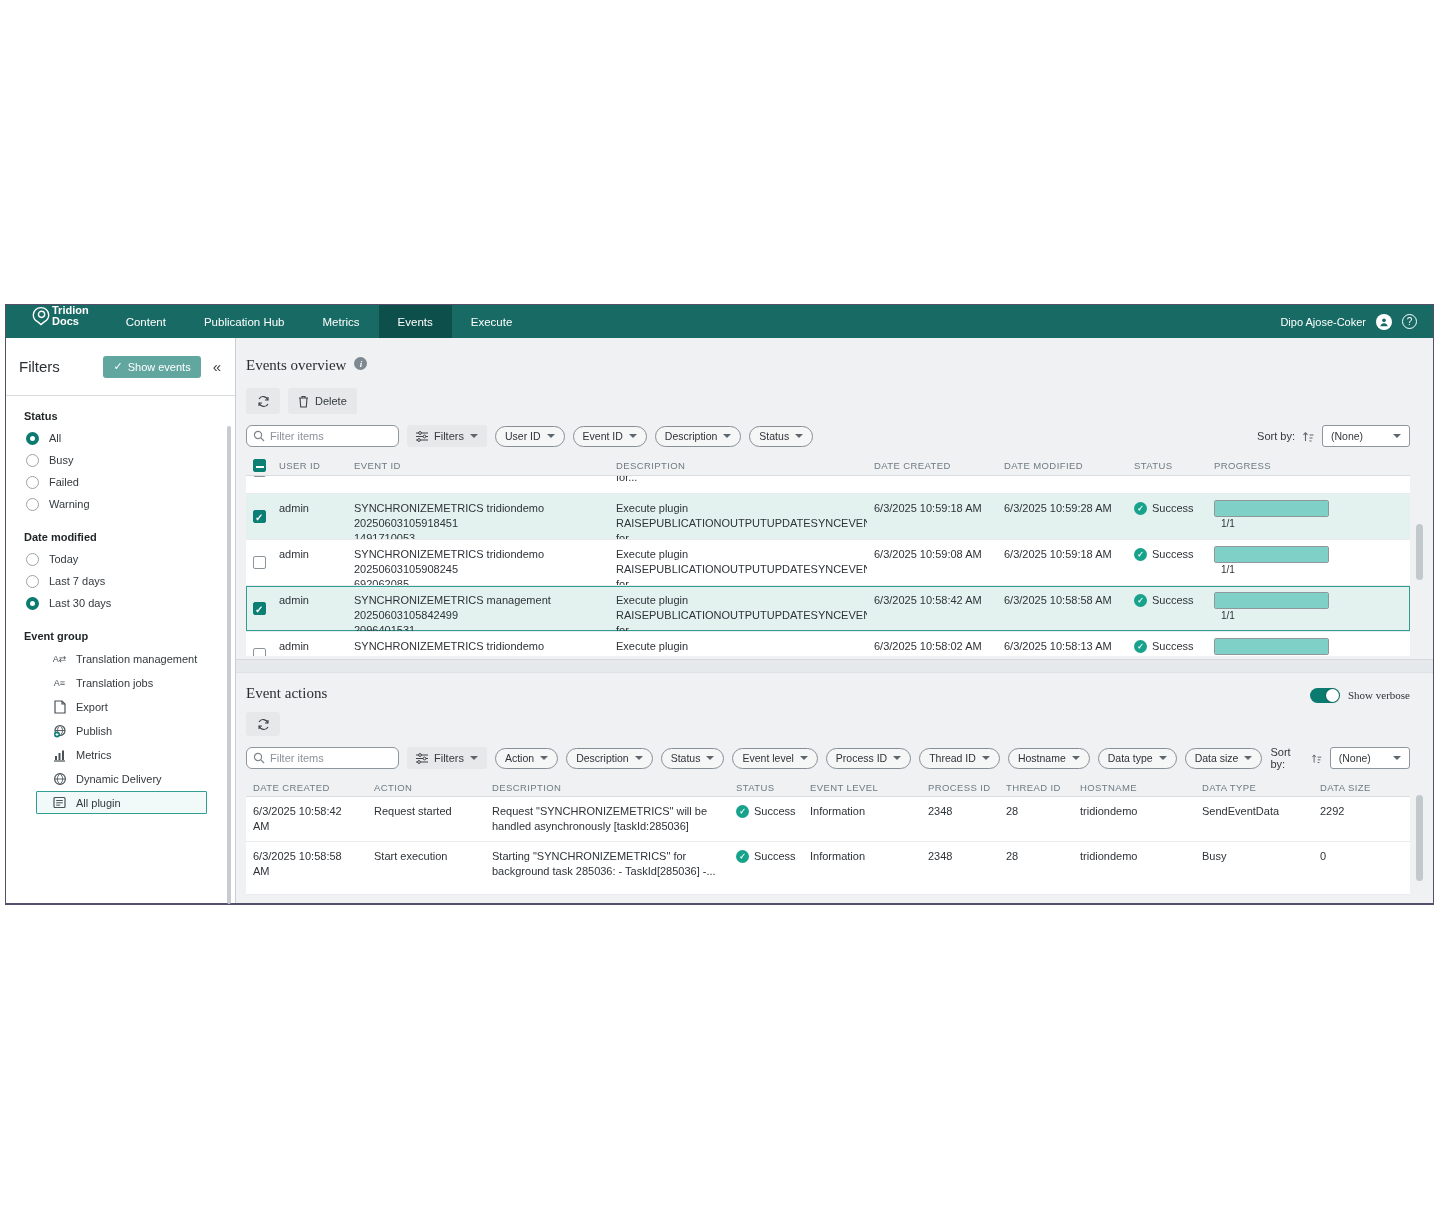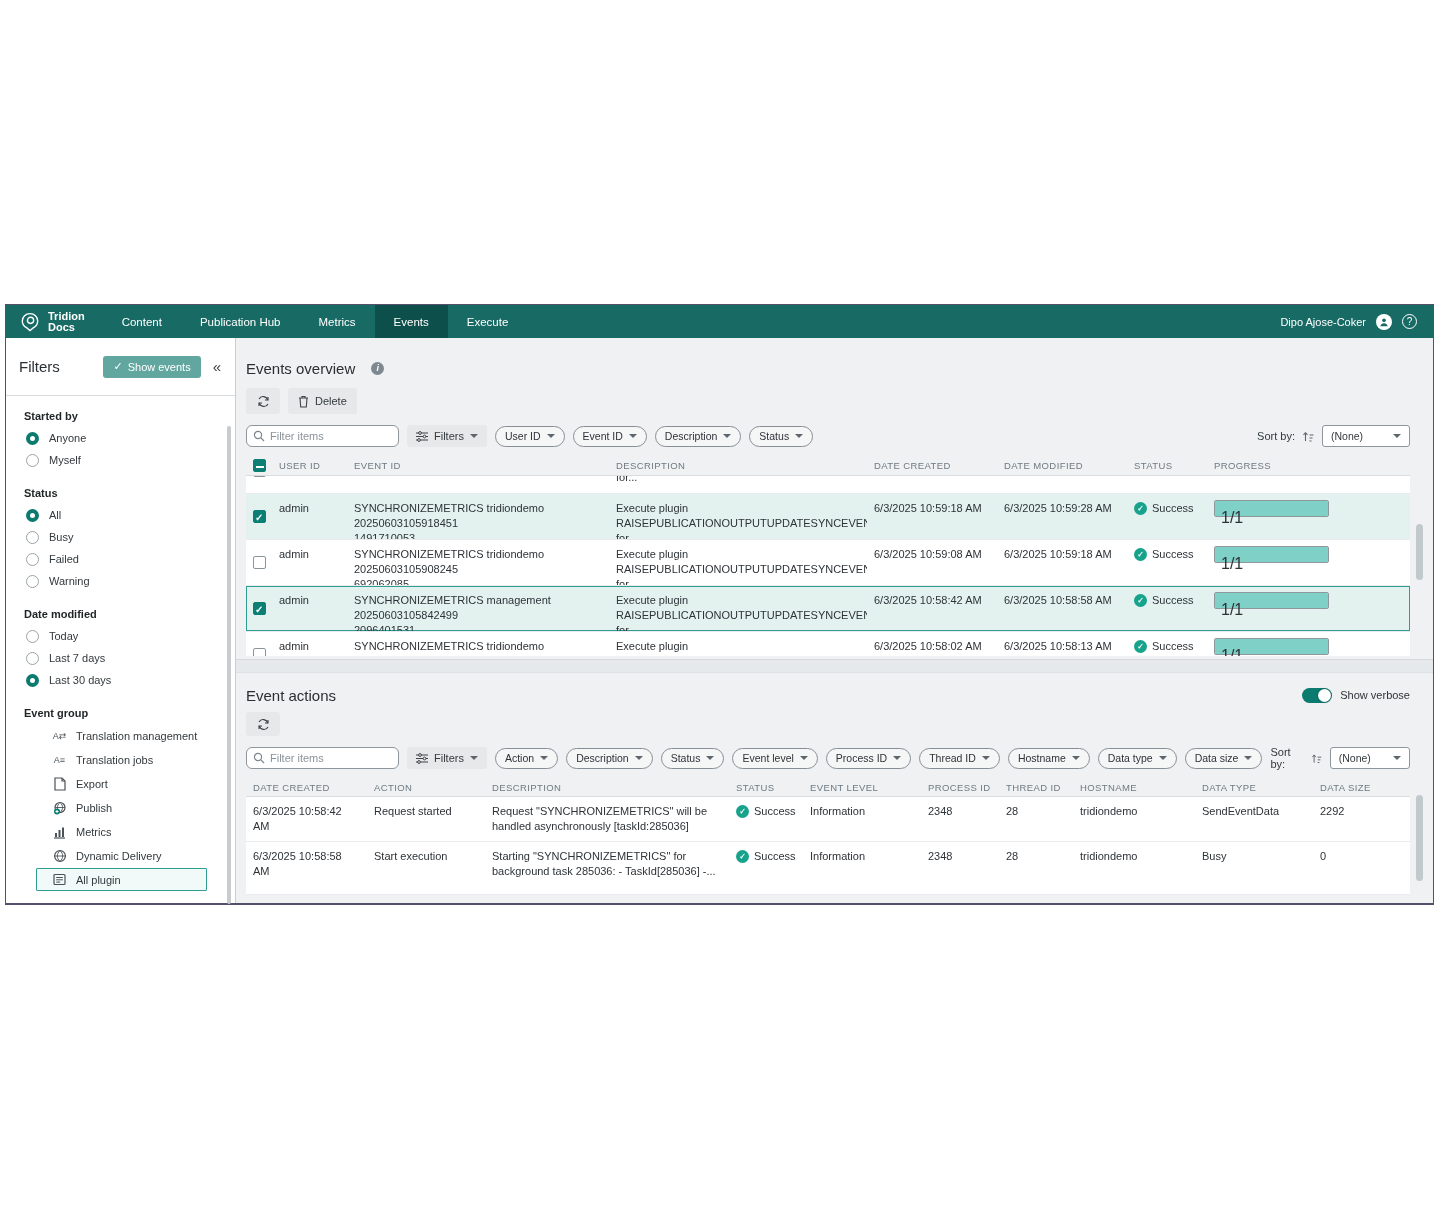--- a/index.html
+++ b/index.html
@@ -4,21 +4,21 @@
 <style>
   * { box-sizing: border-box; margin: 0; padding: 0; }
   html,body { width:1438px; height:1209px; background:#ffffff; font-family:"Liberation Sans", sans-serif; }
   body { position:relative; overflow:hidden; }
 
   .window { position:absolute; left:5px; top:304px; width:1429px; height:601px;
             border:1px solid #554f6b; border-bottom-width:2px; background:#eff1f2; display:flex; flex-direction:column; }
 
   
   .navbar { height:33px; background:#186b64; display:flex; align-items:stretch; color:#fff; flex:0 0 auto; }
-  .brand { display:flex; align-items:center; gap:7px; padding:0 18px 0 13px; }
+  .brand { display:flex; gap:0; padding:0 18px 0 24px; }
   .brand-text { font-size:11px; font-weight:bold; line-height:11px; }
   .nav-items { display:flex; align-items:stretch; }
   .nav-item { display:flex; align-items:center; padding:0 19px; font-size:11.5px; cursor:pointer; }
   .nav-item.active { background:#0d4f4a; }
   .nav-right { margin-left:auto; display:flex; align-items:center; gap:10px; padding-right:16px; }
   .nav-user { font-size:11px; }
   .avatar { width:16px; height:16px; border-radius:50%; background:#fff; color:#186b64; display:flex; align-items:center; justify-content:center; }
   .help-circle { width:15px; height:15px; border-radius:50%; border:1px solid #fff; color:#fff; font-size:10px; display:flex; align-items:center; justify-content:center; }
 
   
@@ -43,21 +43,21 @@
   .eg-item { height:24px; display:flex; align-items:center; gap:9px; padding-left:46px; cursor:pointer; font-size:11px; color:#33393d; }
   .eg-item .eg-ic { width:15px; height:15px; display:flex; align-items:center; justify-content:center; color:#4a5258; flex:0 0 auto; font-size:9px; }
   .eg-item.selected { border:1px solid #2f9e93; background:#f2faf9; margin:0 28px 0 30px; padding-left:15px; height:23px; border-radius:1px; }
   .sb-scrollbar { position:absolute; right:4px; top:88px; width:4px; height:478px; background:#c7ccd0; border-radius:3px; }
 
   
   .main { flex:1; display:flex; flex-direction:column; min-width:0; }
   .section { background:#eff1f2; padding:0 23px 0 10px; position:relative; }
   .sec-divider { height:14px; background:#e6e9eb; border-top:1px solid #d4d9dc; border-bottom:1px solid #dde1e3; flex:0 0 auto; }
 
-  .title-row { display:flex; align-items:center; gap:16px; padding-top:19px; height:41px; }
+  .title-row { display:flex; gap:8px; padding-top:19px; height:41px;font-family:Liberation Serif, serif; }
   .sec-title { font-size:15px; color:#2a2f33; }
   .info-icon { width:13px; height:13px; border-radius:50%; background:#7d8890; color:#fff; font-size:9px; font-weight:bold;
                display:flex; align-items:center; justify-content:center; font-style:italic; cursor:pointer; }
 
   .toolbar-row { display:flex; gap:8px; margin-top:9px; height:26px; }
   .btn-gray { background:#e6e8e9; border:none; border-radius:3px; height:26px; min-width:34px; padding:0 10px;
               display:flex; align-items:center; justify-content:center; gap:6px; font-size:11px; color:#33393d; cursor:pointer; }
   .btn-icon-only { padding:0 9px; }
 
   .filter-row { display:flex; align-items:center; gap:8px; margin-top:10px; height:24px; }
@@ -102,21 +102,21 @@
   .cb { width:13px; height:13px; border:1px solid #8a949b; border-radius:2px; background:#fff; position:relative; cursor:pointer; flex:0 0 auto; }
   .cb.checked, .cb.indet { background:#0b7f74; border-color:#0b7f74; }
   .cb.checked::after { content:"✓"; position:absolute; left:1.5px; top:-1px; color:#fff; font-size:10px; font-weight:bold; }
   .cb.indet::after { content:""; position:absolute; left:2.5px; top:5.5px; width:8px; height:2px; background:#fff; }
 
   .status-chip { display:flex; align-items:flex-start; gap:5px; }
   .succ-ic { width:13px; height:13px; border-radius:50%; background:#17a28c; color:#fff; font-size:8px; font-weight:bold;
              display:flex; align-items:center; justify-content:center; margin-top:1px; flex:0 0 auto; }
   .progress { width:115px; height:17px; border:1px solid #8f979d; border-radius:2px; background:#fff; position:relative; margin-top:-1px; }
   .progress .fill { position:absolute; inset:0; background:#7fd0c7; }
-  .progress .plabel { position:absolute; left:6px; top:9px; font-size:16px; color:#2e3338; }
+  .progress .plabel { position:absolute; left:6px; top:15px; font-size:10px; color:#2e3338; }
 
   .vscroll-thumb { position:absolute; width:7px; background:#c2c9cd; border-radius:4px; right:10px; }
 
   
   .toggle-area { margin-left:auto; display:flex; align-items:center; gap:8px;padding-left:48px; }
   .toggle { width:30px; height:15px; border-radius:8px; background:#0b7a6f; position:relative; cursor:pointer; }
   .toggle .knob { position:absolute; right:1px; top:1px; width:13px; height:13px; border-radius:50%; background:#fff; box-shadow:0 0 2px rgba(0,0,0,.4); }
   .toggle-label { font-size:11px; color:#2e3338; }
 
   svg { display:block; }
@@ -164,31 +164,20 @@
         <span class="sidebar-title">Filters</span>
         <button class="show-events-btn">
           <span>✓</span>
           <span>Show events</span>
         </button>
         <span class="collapse-chevron">«</span>
       </div>
       <div class="sidebar-divider"></div>
 
       <div class="sidebar-scrollarea">
-        <div class="f-group">
-          <div class="group-label">Started by</div>
-          <div class="radio-row">
-            <span class="radio on"></span>
-            <span class="radio-label">Anyone</span>
-          </div>
-          <div class="radio-row">
-            <span class="radio"></span>
-            <span class="radio-label">Myself</span>
-          </div>
-        </div>
 
         <div class="f-group">
           <div class="group-label">Status</div>
           <div class="radio-row">
             <span class="radio on"></span>
             <span class="radio-label">All</span>
           </div>
           <div class="radio-row">
             <span class="radio"></span>
             <span class="radio-label">Busy</span>

